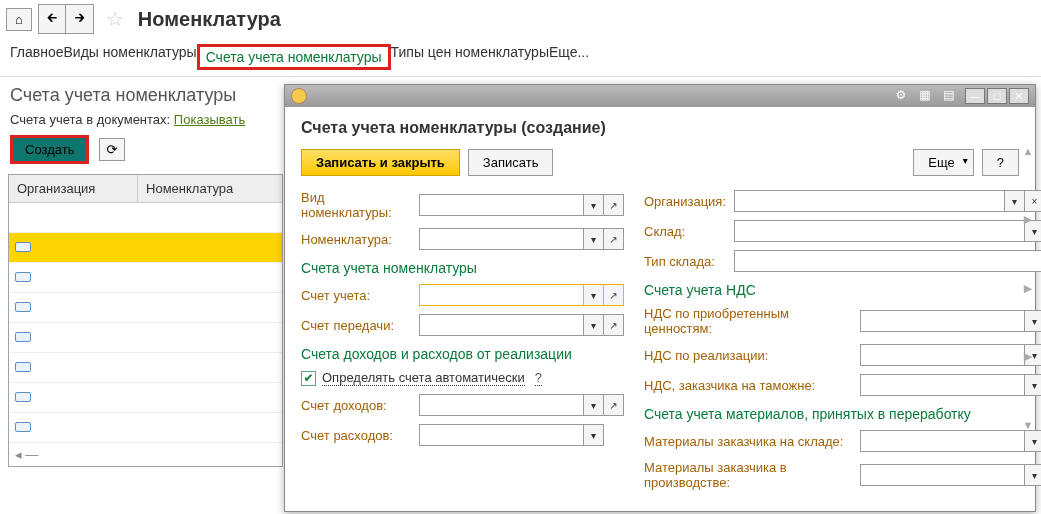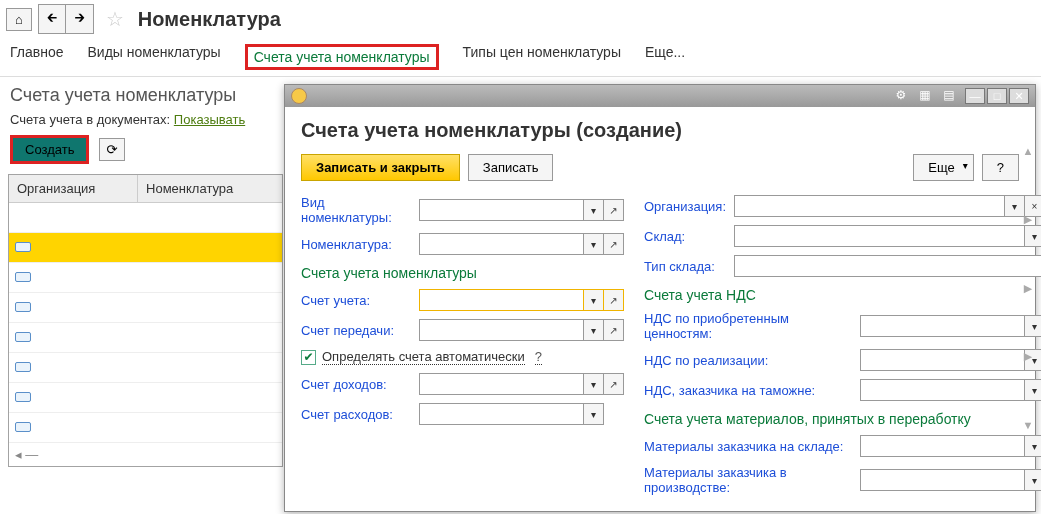--- a/index.html
+++ b/index.html
@@ -7,21 +7,21 @@
 
 
 .top-toolbar { display: flex; align-items: center; padding: 4px 6px; gap: 6px; }
 .tb-btn { border: 1px solid #999; background: #f5f5f5; padding: 3px 8px; cursor: pointer; font-size: 13px; }
 .tb-group { display: flex; }
 .tb-group .tb-btn:first-child { border-right: none; }
 .star { color: #ccc; font-size: 20px; margin-left: 6px; }
 .page-title { font-size: 20px; font-weight: bold; margin-left: 8px; }
 
 
-.tabs { display: flex; gap: 24px; padding: 6px 10px; border-bottom: 1px solid #ddd; font-size: 14px; }
+.tabs { display: flex; padding: 6px 10px; border-bottom: 1px solid #ddd; font-size: 14px; }
 .tab { cursor: pointer; }
 .tabs .highlighted { border: 3px solid #d22; padding: 2px 6px; color: #0a7a3a; }
 
 
 .section-title { font-size: 18px; color: #555; padding: 8px 10px 2px; }
 
 
 .cmd-row { padding: 4px 10px; font-size: 13px; }
 .cmd-row a { color: #4d7c0f; text-decoration: underline; }
 
@@ -45,39 +45,39 @@
 .dialog { position: absolute; left: 284px; top: 84px; width: 752px; height: 428px; border: 1px solid #888; background: #fff; box-shadow: 0 2px 8px rgba(0,0,0,0.3); }
 .dlg-title { background: linear-gradient(#bbb,#999); color: #fff; font-size: 12px; padding: 3px 6px; display: flex; align-items: center; justify-content: space-between; }
 .dlg-title-left { display: flex; align-items: center; gap: 6px; }
 .dlg-logo { width: 16px; height: 16px; background: #f7c948; border-radius: 50%; display: inline-block; border: 1px solid #a86; }
 .dlg-title-right { display: flex; gap: 8px; }
 .dlg-ticon { width: 16px; height: 14px; display: inline-block; cursor: pointer; color: #fff; text-align: center; line-height: 14px; }
 .dlg-win-btns { display: flex; gap: 2px; }
 .dlg-win-btn { width: 20px; height: 16px; border: 1px solid #777; background: #ddd; cursor: pointer; text-align: center; font-size: 11px; line-height: 14px; }
 
 .dlg-body { padding: 12px 16px; }
-.dlg-heading { font-size: 20px; font-weight: bold; margin-bottom: 12px; }
+.dlg-heading { font-size: 16px; font-weight: bold; margin-bottom: 12px; }
 
 .dlg-toolbar { display: flex; align-items: center; gap: 8px; margin-bottom: 14px; }
 .btn-primary { background: linear-gradient(#ffe066,#ffc800); border: 1px solid #c9a400; padding: 5px 14px; font-weight: bold; cursor: pointer; font-size: 13px; }
 .btn-normal { background: #f5f5f5; border: 1px solid #999; padding: 5px 14px; cursor: pointer; font-size: 13px; }
 .spacer { flex: 1; }
 .btn-drop { padding-right: 18px; position: relative; }
 .btn-drop::after { content: "▾"; position: absolute; right: 5px; font-size: 10px; }
 
 
 .form-cols { display: flex; gap: 20px; }
 .col { flex: 1; }
 .col-left { flex: 0 0 320px; }
 .col-right { flex: 1; }
 
 .grp-title { color: #0a7a3a; font-size: 14px; margin: 10px 0 8px; }
 
 .frow { display: flex; align-items: center; margin-bottom: 8px; gap: 6px; }
-.flabel { font-size: 13px; color: #1d4ed8; flex: 0 0 auto; }
+.flabel { font-size: 13px; color: #a16207; flex: 0 0 auto; }
 .col-left .flabel { width: 112px; }
 .col-right .flabel { width: 184px; }
 .finput-wrap { display: flex; flex: 1; }
 .finput { flex: 1; border: 1px solid #999; height: 22px; padding: 0 4px; font-size: 12px; min-width: 0; }
 .fbtn { width: 20px; height: 22px; border: 1px solid #999; border-left: none; background: #f5f5f5; cursor: pointer; font-size: 10px; display: flex; align-items: center; justify-content: center; }
 .finput-wrap.focus .finput, .finput-wrap.focus .fbtn { border-color: #f0b400; }
 .finput-wrap.narrow { flex: 0 0 140px; }
 .col-right .finput-wrap.narrow { flex: 0 0 150px; }
 
 .chk-row { display: flex; align-items: center; gap: 6px; margin-bottom: 8px; }
@@ -214,20 +214,21 @@
         </div>
         <div class="frow">
           <span class="flabel">Счет передачи:</span>
           <div class="finput-wrap narrow">
             <input class="finput" style="">
             <span class="fbtn">▾</span>
             <span class="fbtn">↗</span>
           </div>
         </div>
 
+        <div class="grp-title">Счета доходов и расходов от реализации</div>
         <div class="chk-row">
           <span class="chk">✔</span>
           <span class="chk-label">Определять счета автоматически</span>
           <span class="qmark">?</span>
         </div>
         <div class="frow">
           <span class="flabel">Счет доходов:</span>
           <div class="finput-wrap narrow">
             <input class="finput" style="">
             <span class="fbtn">▾</span>

